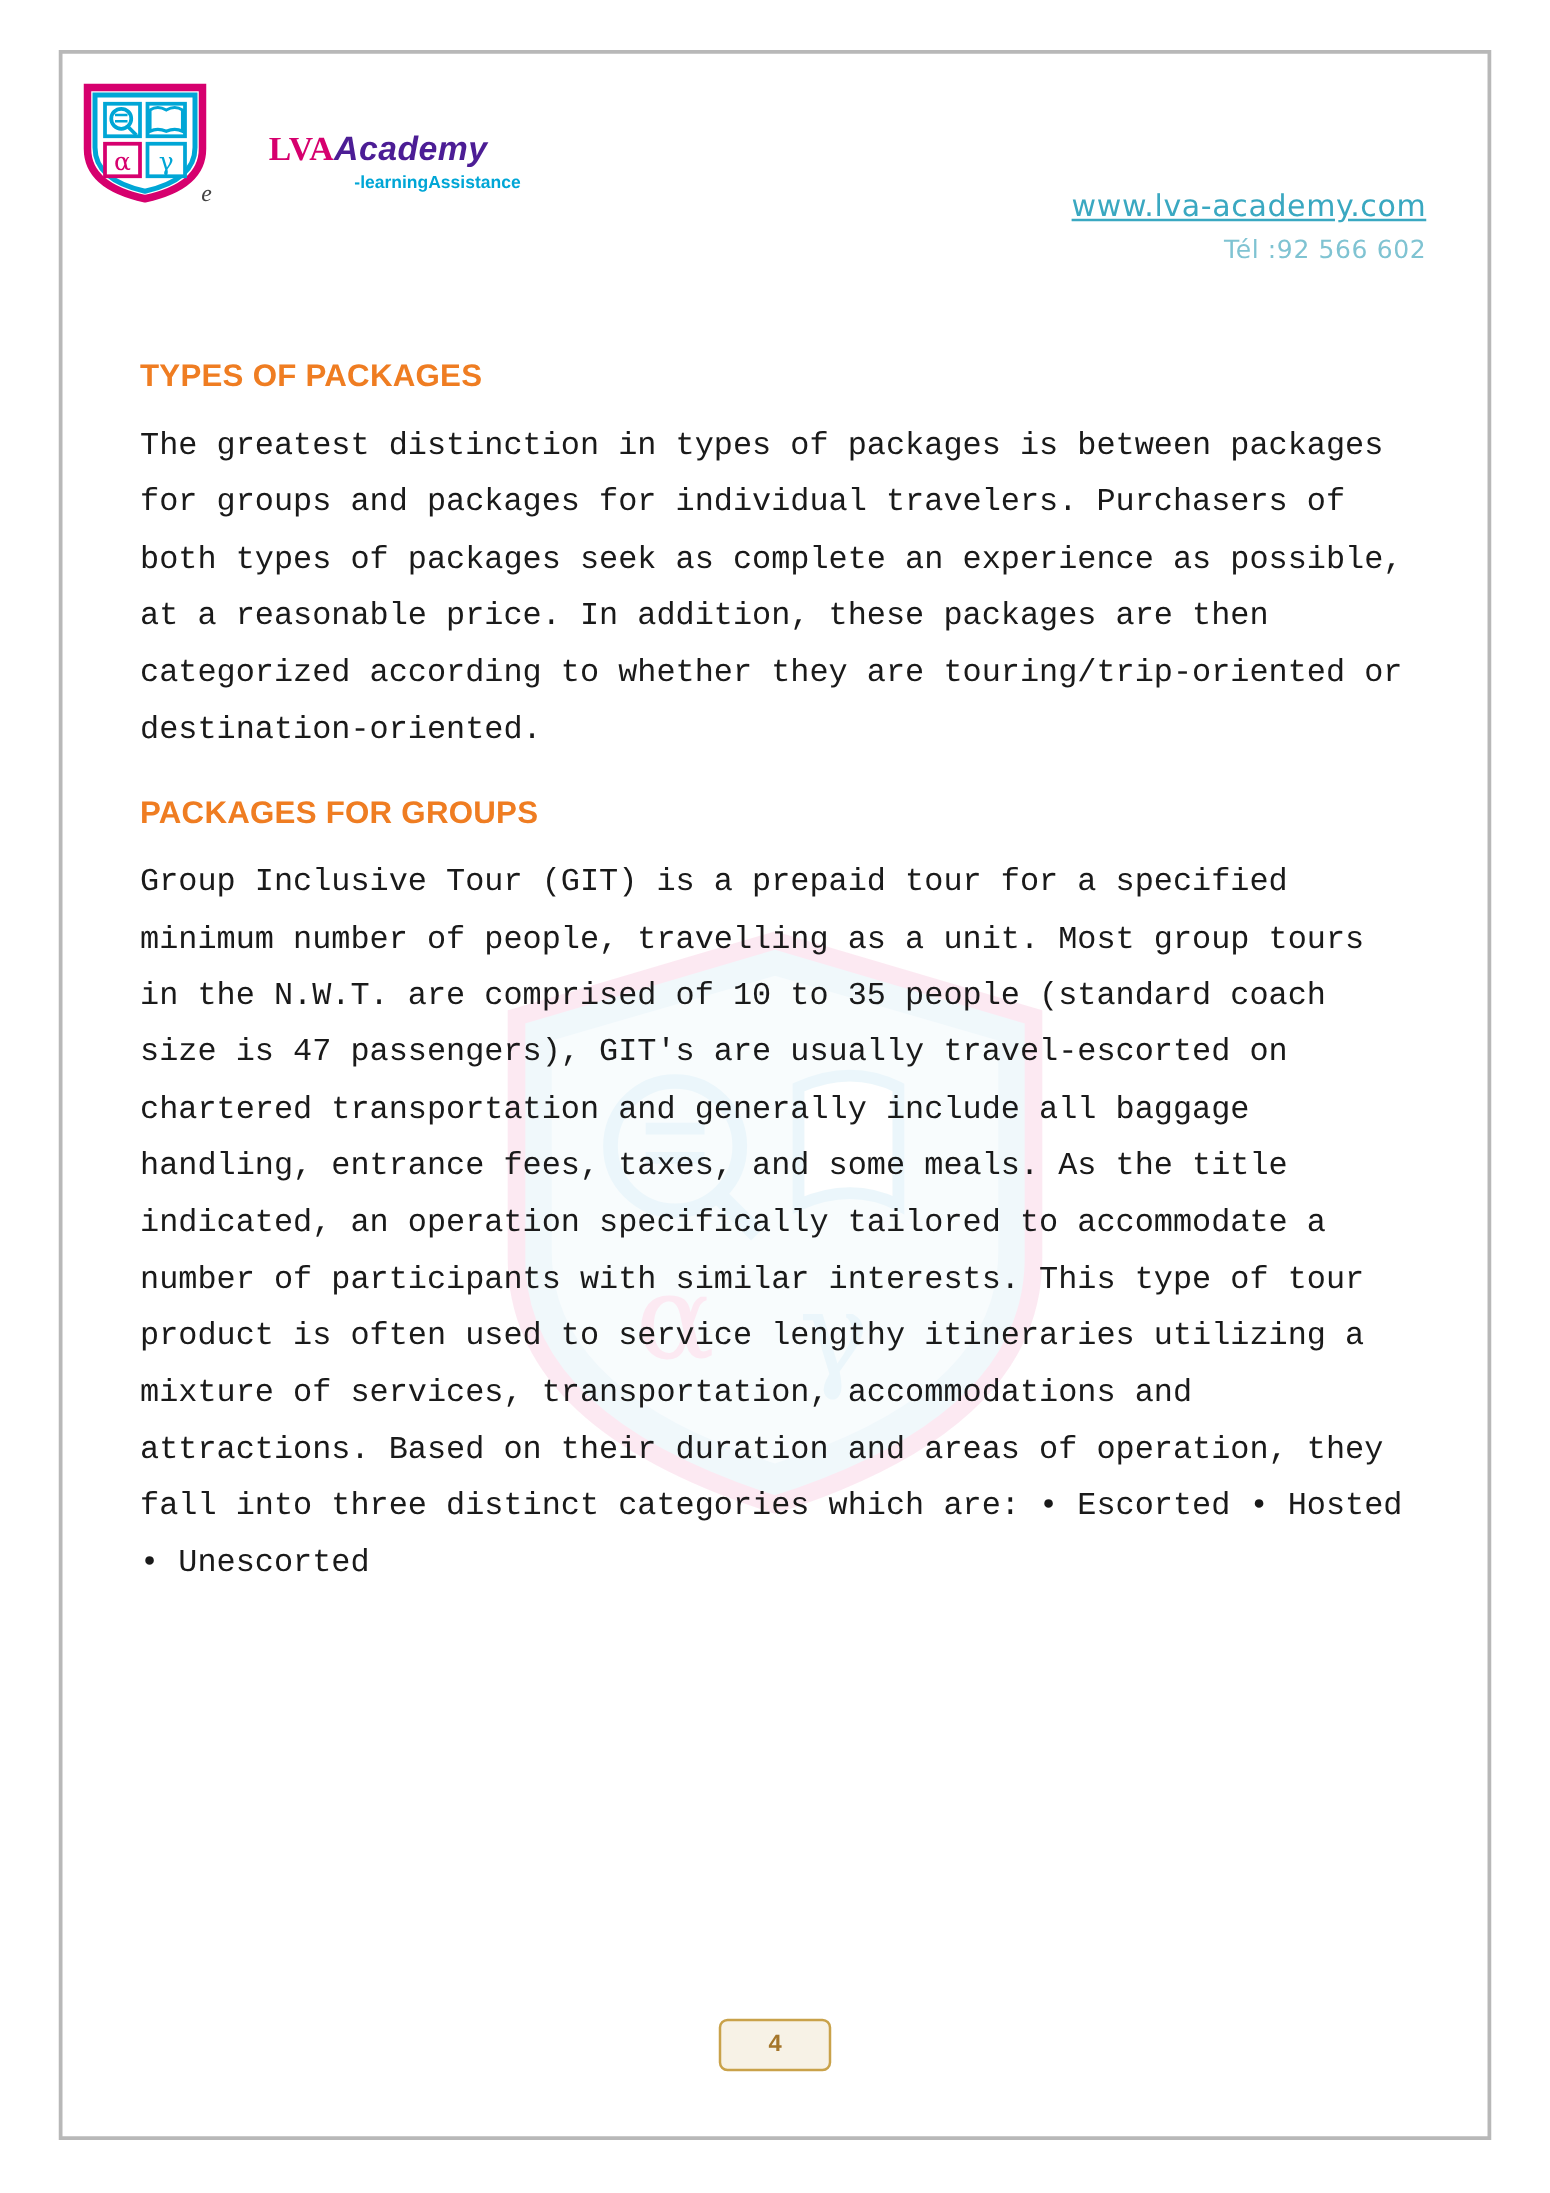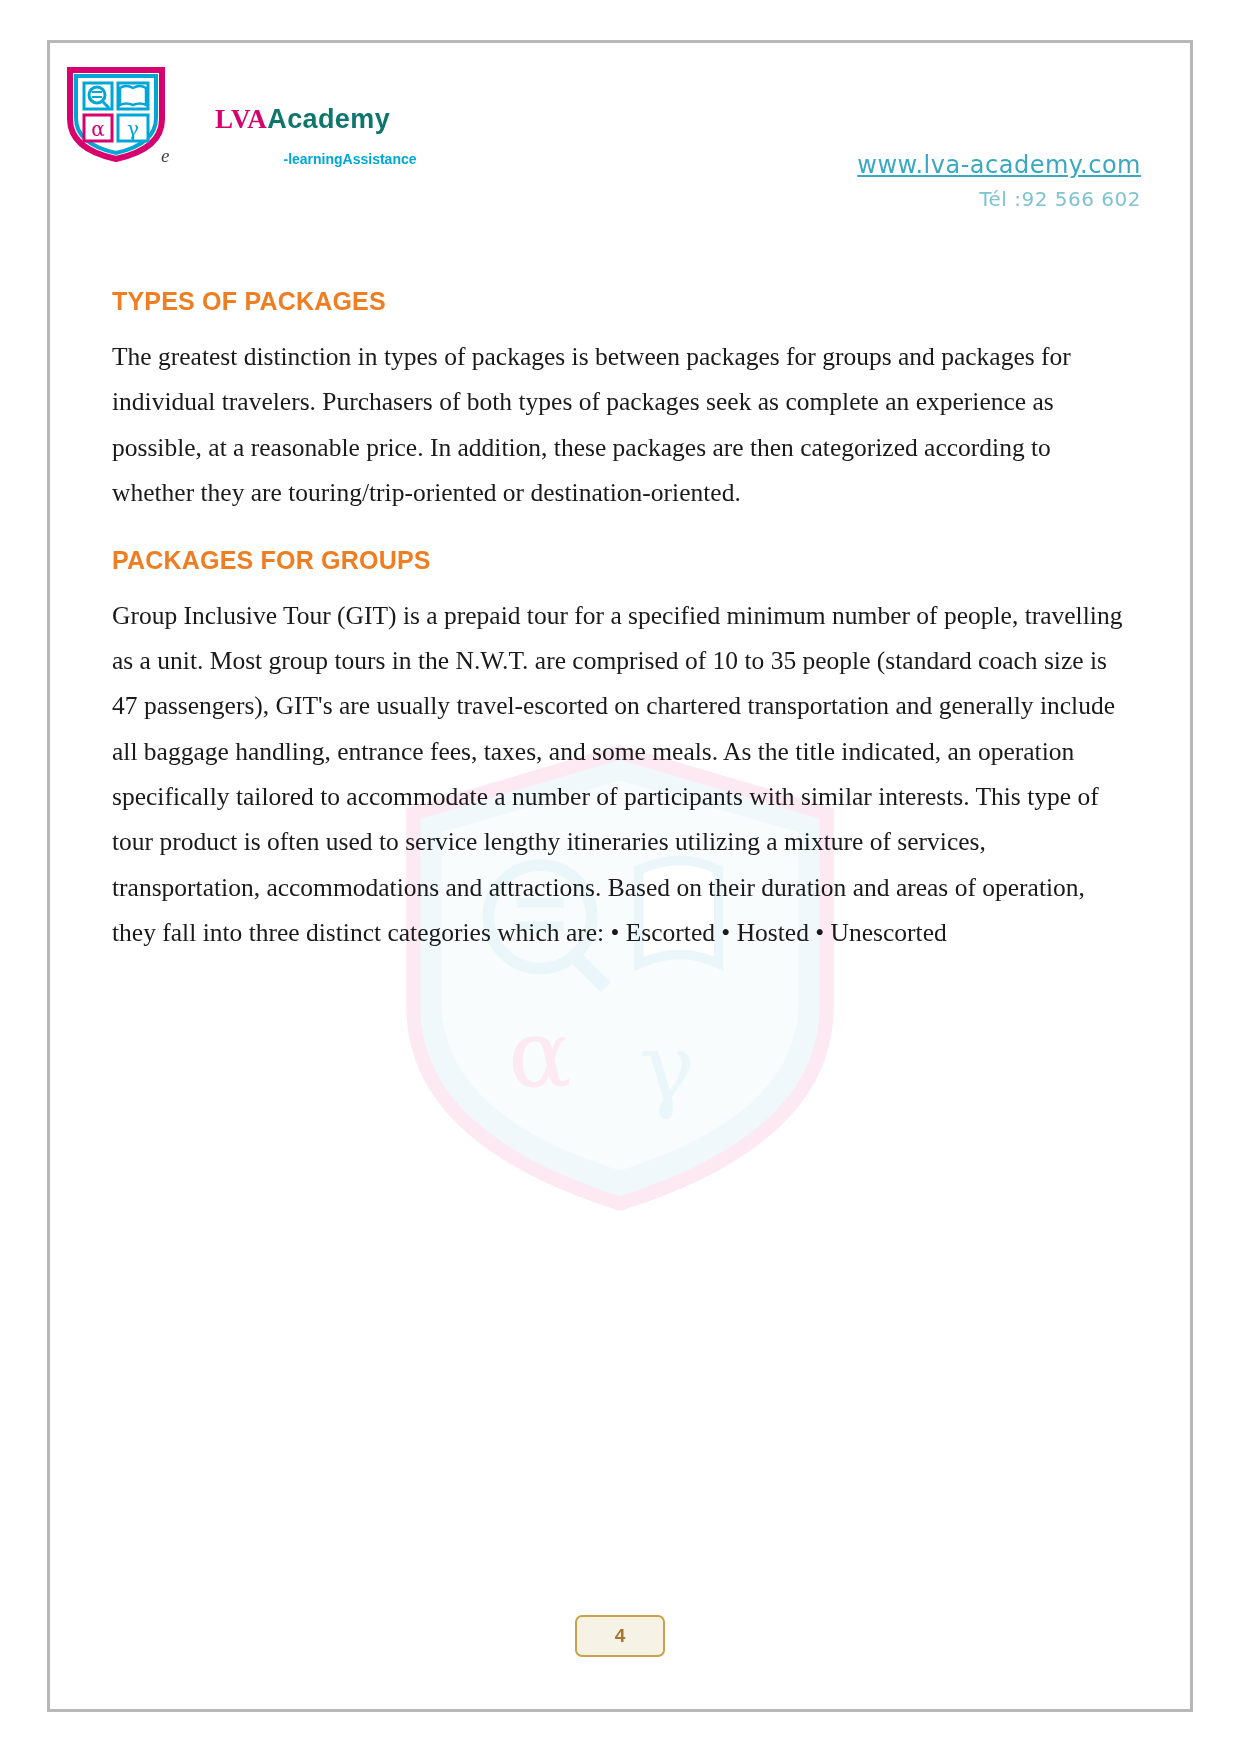--- a/index.html
+++ b/index.html
@@ -57,23 +57,23 @@
     top: 62px;
     width: 320px;
   }
   .brand-title {
     font-size: 27px;
     font-weight: bold;
     letter-spacing: .4px;
     line-height: 1.1;
   }
   .brand-lva { color: #d6006e; font-family: Liberation Serif, serif; }
-  .brand-academy { color: #0f766e; }
+  .brand-academy { color: #4c1d95; font-style: italic; }
   .brand-sub {
-    margin-top: 16px;
+    margin-top: 2px;
     font-size: 14px;
     font-weight: bold;
     color: #00a6d6;
     text-align: center;
     width: 270px;
   }
   .contact {
     position: absolute;
     right: 49px;
     top: 105px;
@@ -121,21 +121,21 @@
     margin: 4px 0 18px 0;
     letter-spacing: .2px;
   }
   h2.section.second { margin-top: 30px; }
   p.para {
     font-size: 25.5px;
     color: #1a1a1a;
     line-height: 1.78;
     margin: 0 0 10px 0;
     text-align: left;
-    font-family: Liberation Serif, serif;
+    font-family: Liberation Mono, monospace;
   }
   
   .pagenum {
     position: absolute;
     left: 50%;
     transform: translateX(-50%);
     bottom: 52px;
     width: 86px;
     height: 38px;
     border: 2px solid #c9a24a;

